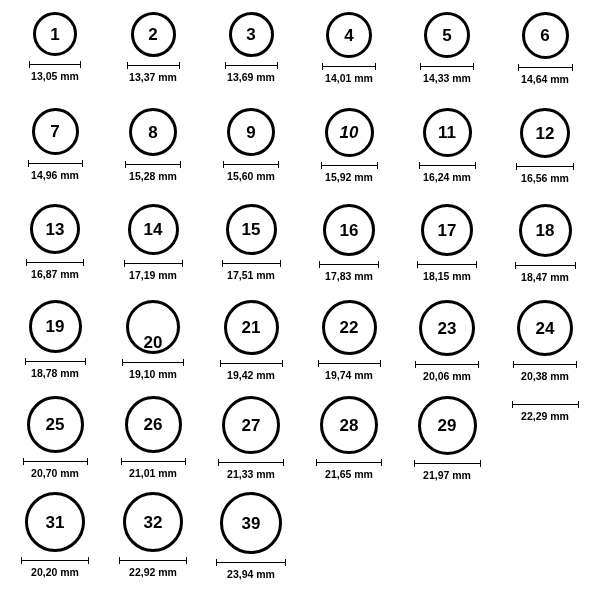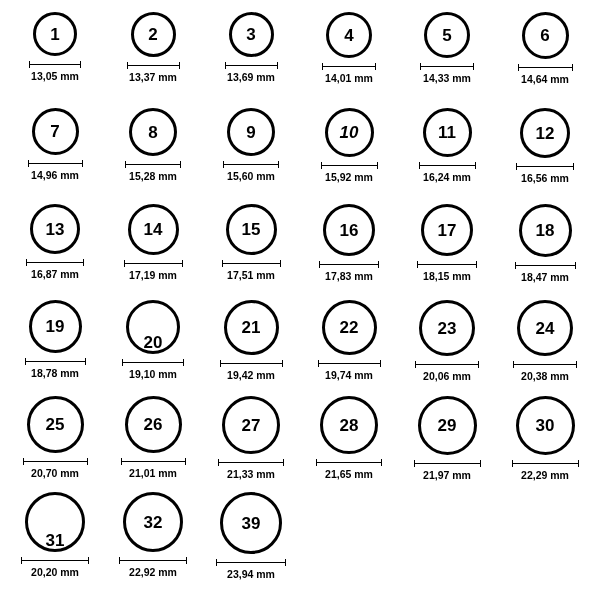--- a/index.html
+++ b/index.html
@@ -406,32 +406,29 @@
           <span class="ring-size">29</span>
         </div>
         <div class="measure" style="width: 67px;">
           <span class="bar"></span>
           <span class="tick left"></span>
           <span class="tick right"></span>
         </div>
         <div class="mm-label">21,97 mm</div>
       </div>
       <div class="cell">
-        <div class="ring" style="width: 59px; height: 59px;">
-          <span class="ring-size">30</span>
-        </div>
         <div class="measure" style="width: 67px;">
           <span class="bar"></span>
           <span class="tick left"></span>
           <span class="tick right"></span>
         </div>
         <div class="mm-label">22,29 mm</div>
       </div>
       <div class="cell">
-        <div class="ring" style="width: 60px; height: 60px; align-items: flex-end;">
+        <div class="ring" style="width: 60px; height: 60px;">
           <span class="ring-size">31</span>
         </div>
         <div class="measure" style="width: 68px;">
           <span class="bar"></span>
           <span class="tick left"></span>
           <span class="tick right"></span>
         </div>
         <div class="mm-label">20,20 mm</div>
       </div>
       <div class="cell">

